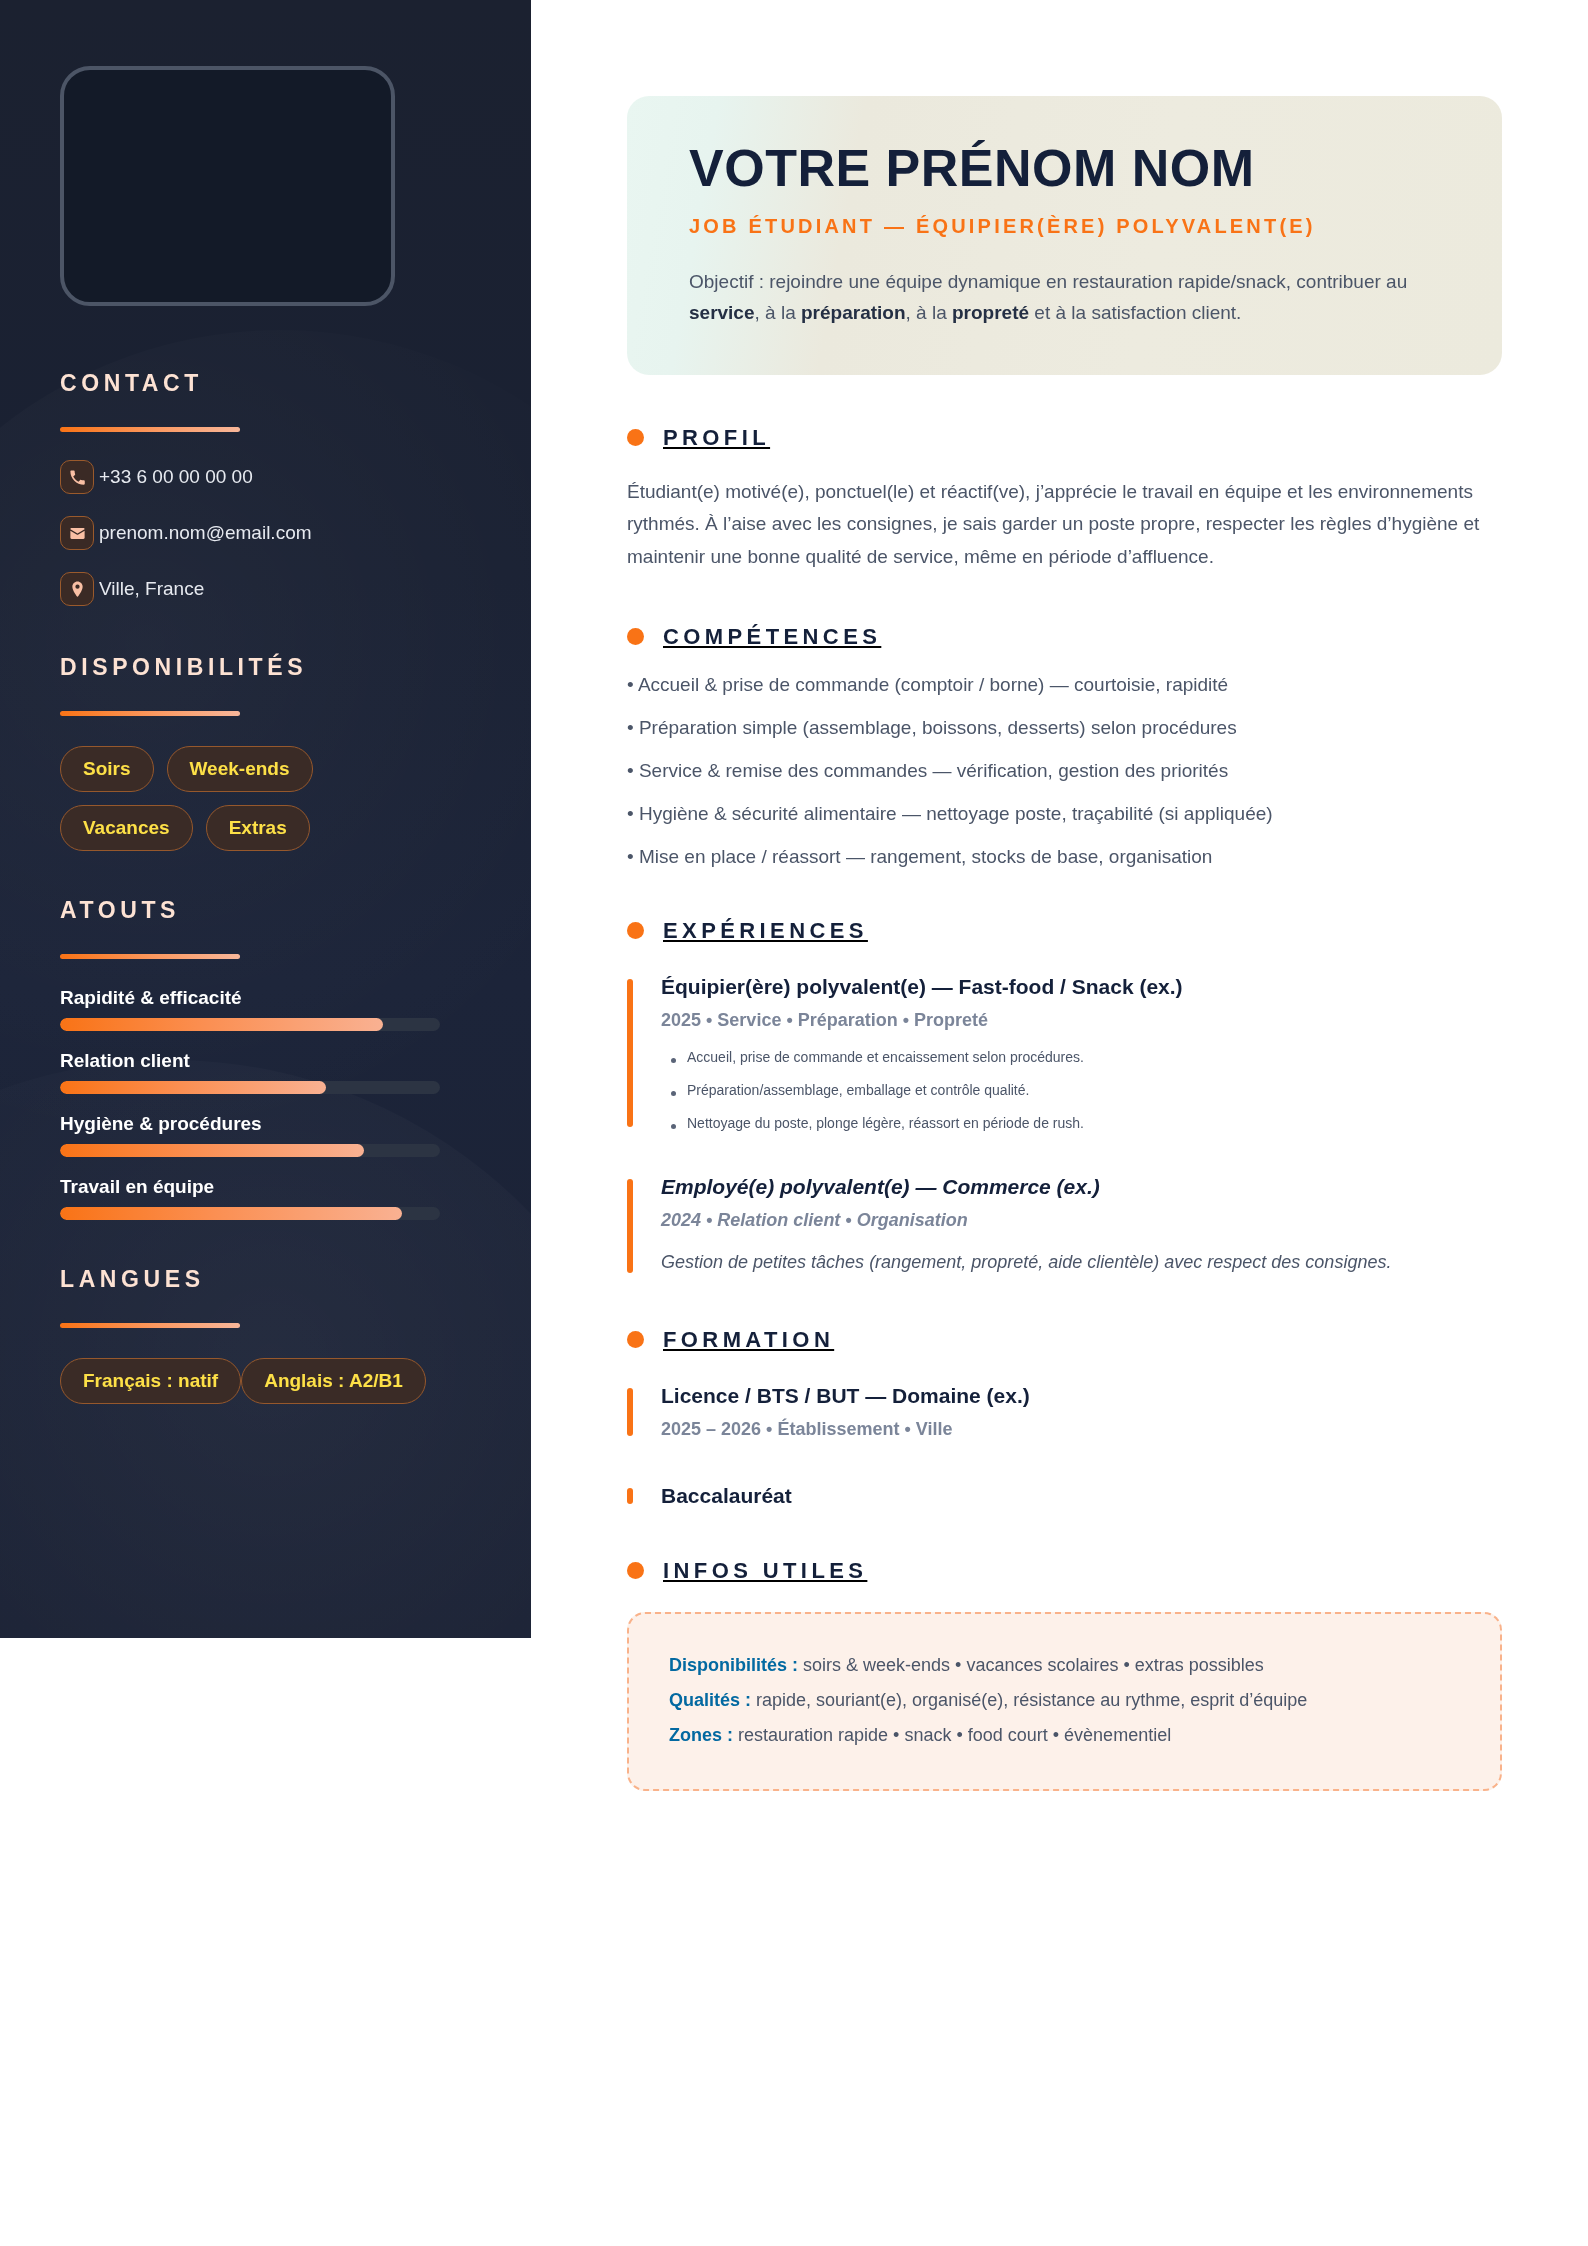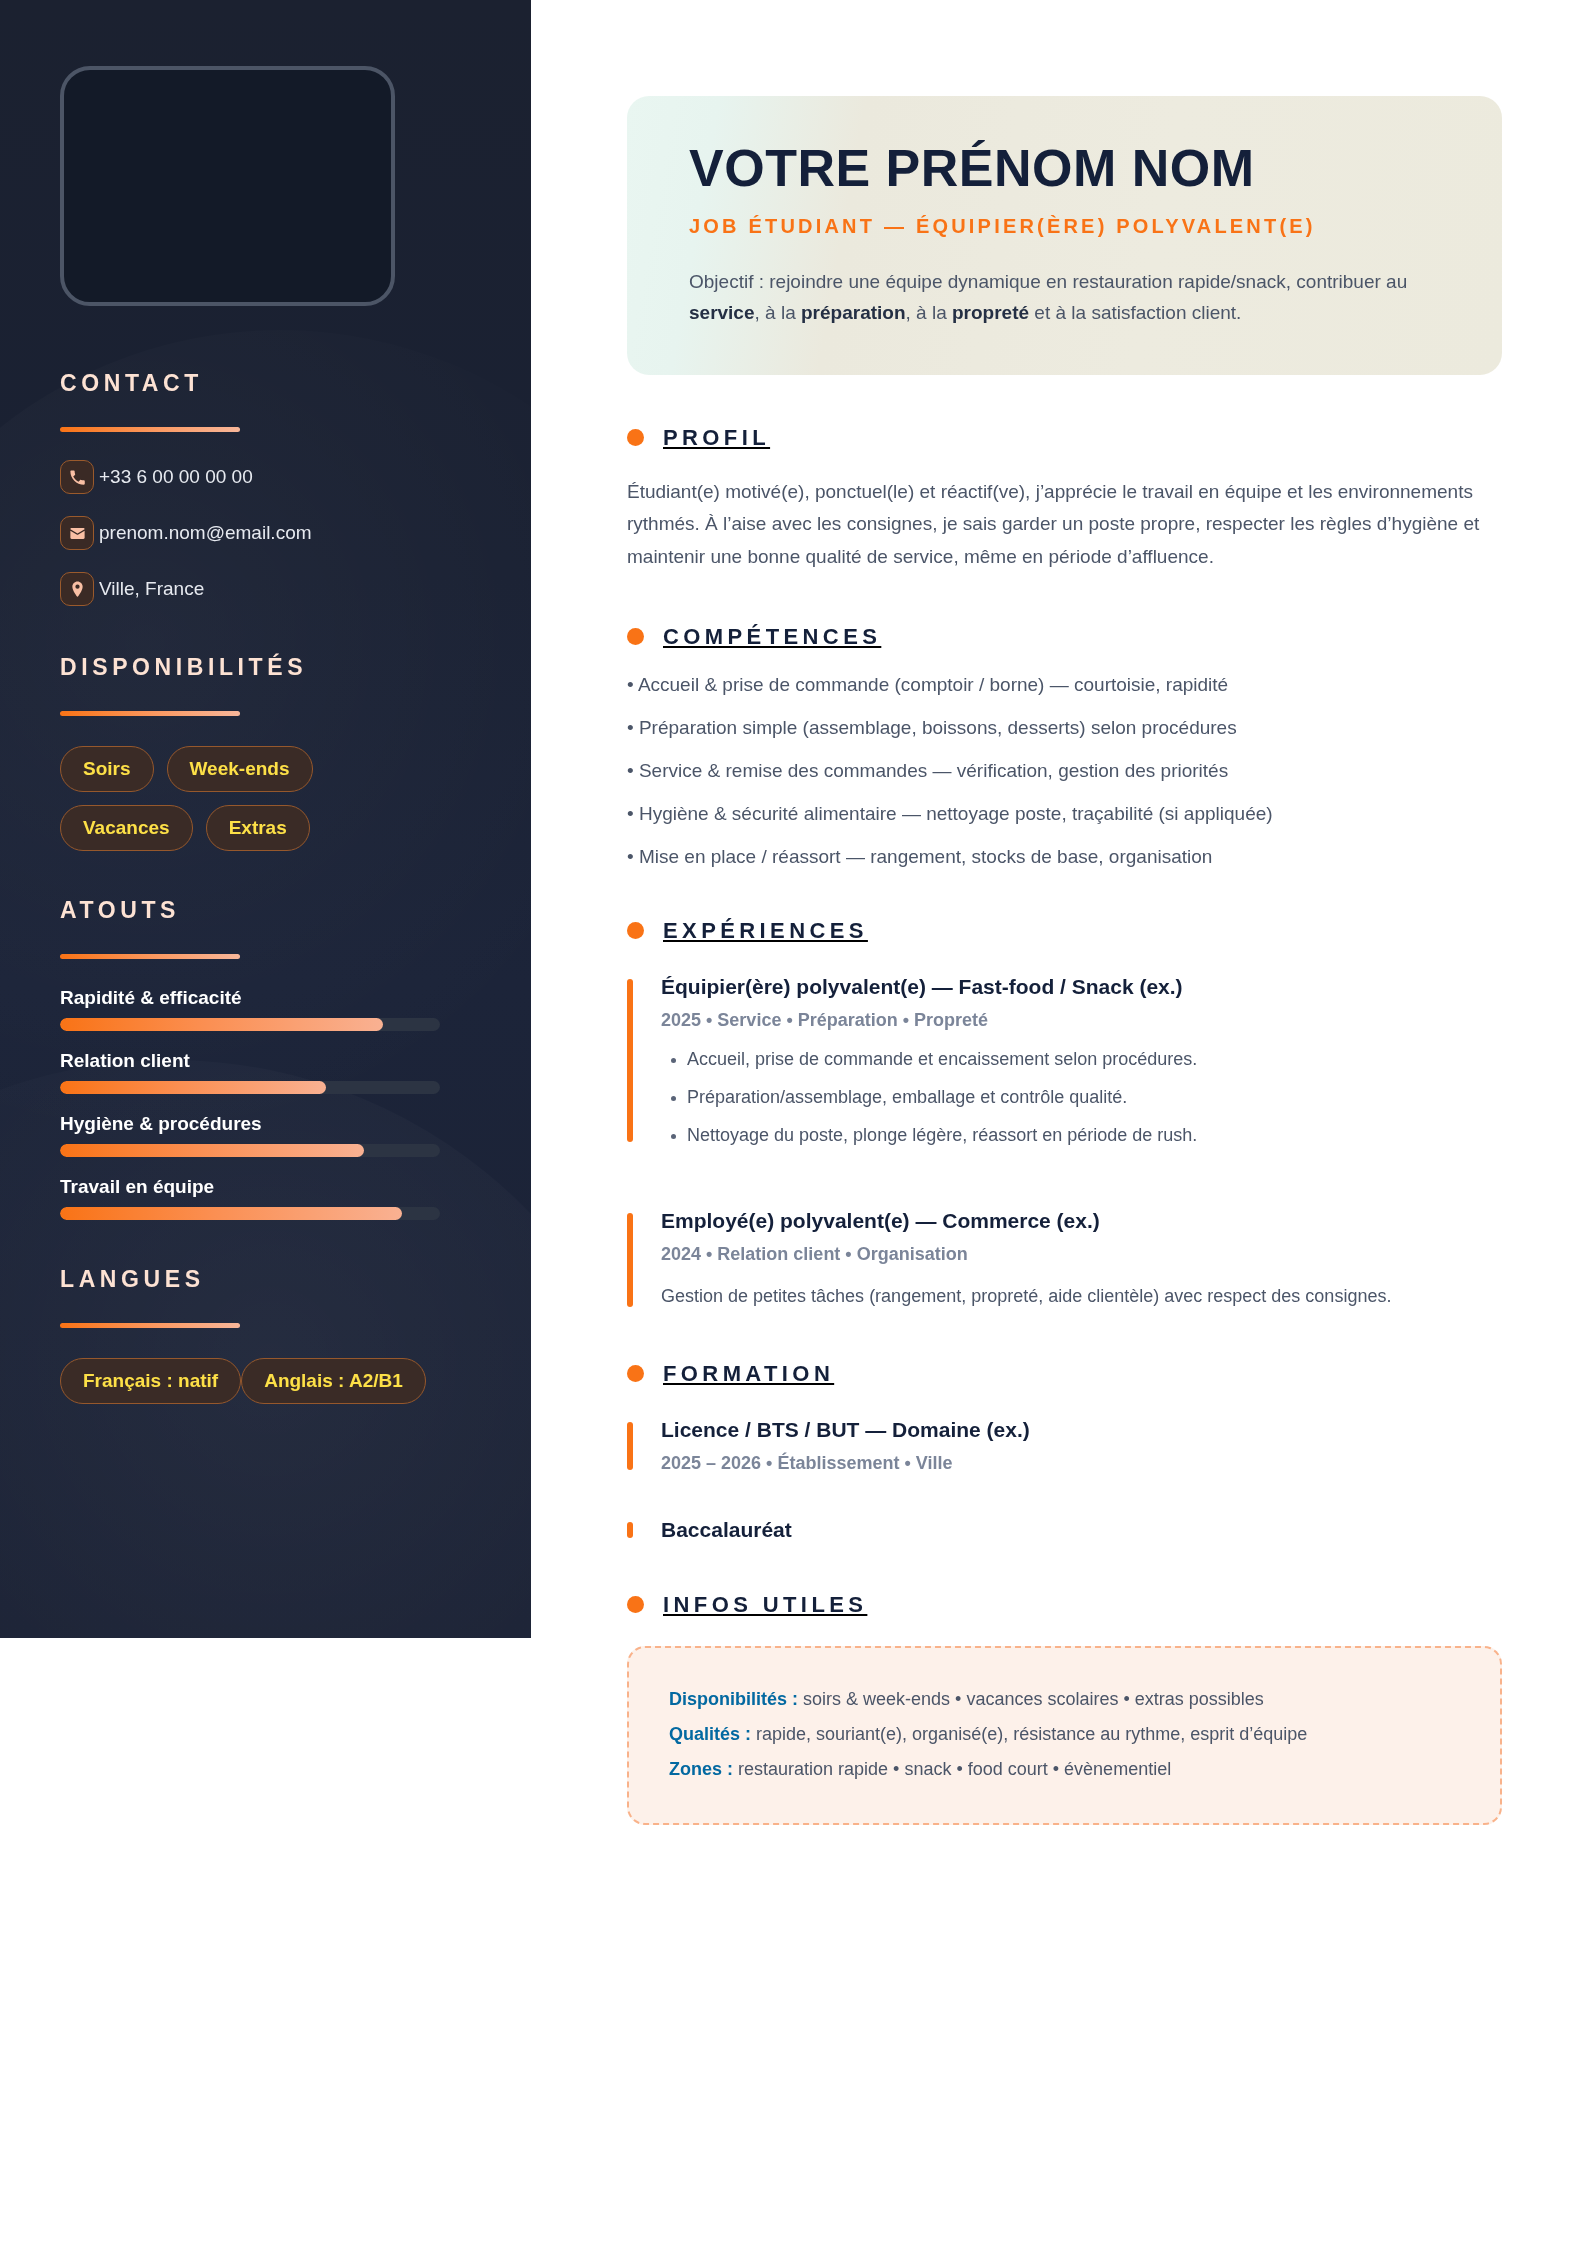--- a/index.html
+++ b/index.html
@@ -129,21 +129,21 @@
     position:relative;padding-left:34px;margin-top:31px;
   }
   .entry:before{
     content:"";position:absolute;left:0;top:4px;bottom:4px;
     width:6px;border-radius:3px;background:#f97316;
   }
   .entry-title{color:#14203a;font-size:21px;font-weight:bold;}
   .entry-meta{color:#7b8599;font-size:18px;font-weight:bold;margin-top:11px;}
   .entry-bullets{margin:18px 0 0 0;padding:0;}
   .entry-bullets li{
-    list-style:none;color:#4b5568;font-size:18px;margin-bottom:17px;padding-left:26px;position:relative;
+    list-style:none;color:#4b5568;font-size:14px;margin-bottom:17px;padding-left:26px;position:relative;
   }
   .entry-bullets li:before{
     content:"";position:absolute;left:10px;top:9px;width:5px;height:5px;border-radius:50%;background:#5a6478;
   }
   .entry-desc{color:#4b5568;font-size:18px;margin-top:18px;line-height:1.55;}
 
   .infobox{
     margin-top:28px;border:2px dashed #f9b28a;border-radius:18px;
     background:#fdf1ea;padding:34px 40px 36px 40px;
   }
@@ -299,21 +299,21 @@
       <div class="entry">
         <div class="entry-title">Équipier(ère) polyvalent(e) — Fast-food / Snack (ex.)</div>
         <div class="entry-meta">2025 • Service • Préparation • Propreté</div>
         <ul class="entry-bullets">
           <li>Accueil, prise de commande et encaissement selon procédures.</li>
           <li>Préparation/assemblage, emballage et contrôle qualité.</li>
           <li>Nettoyage du poste, plonge légère, réassort en période de rush.</li>
         </ul>
       </div>
 
-      <div class="entry" style="margin-top:63px;">
+      <div class="entry" style="margin-top:44px;font-style:italic;">
         <div class="entry-title">Employé(e) polyvalent(e) — Commerce (ex.)</div>
         <div class="entry-meta">2024 • Relation client • Organisation</div>
         <div class="entry-desc">Gestion de petites tâches (rangement, propreté, aide clientèle) avec respect des consignes.</div>
       </div>
     </section>
 
     <section class="sec">
       <div class="sec-head">
         <span class="dot"></span>
         <span class="sec-title">FORMATION</span>

